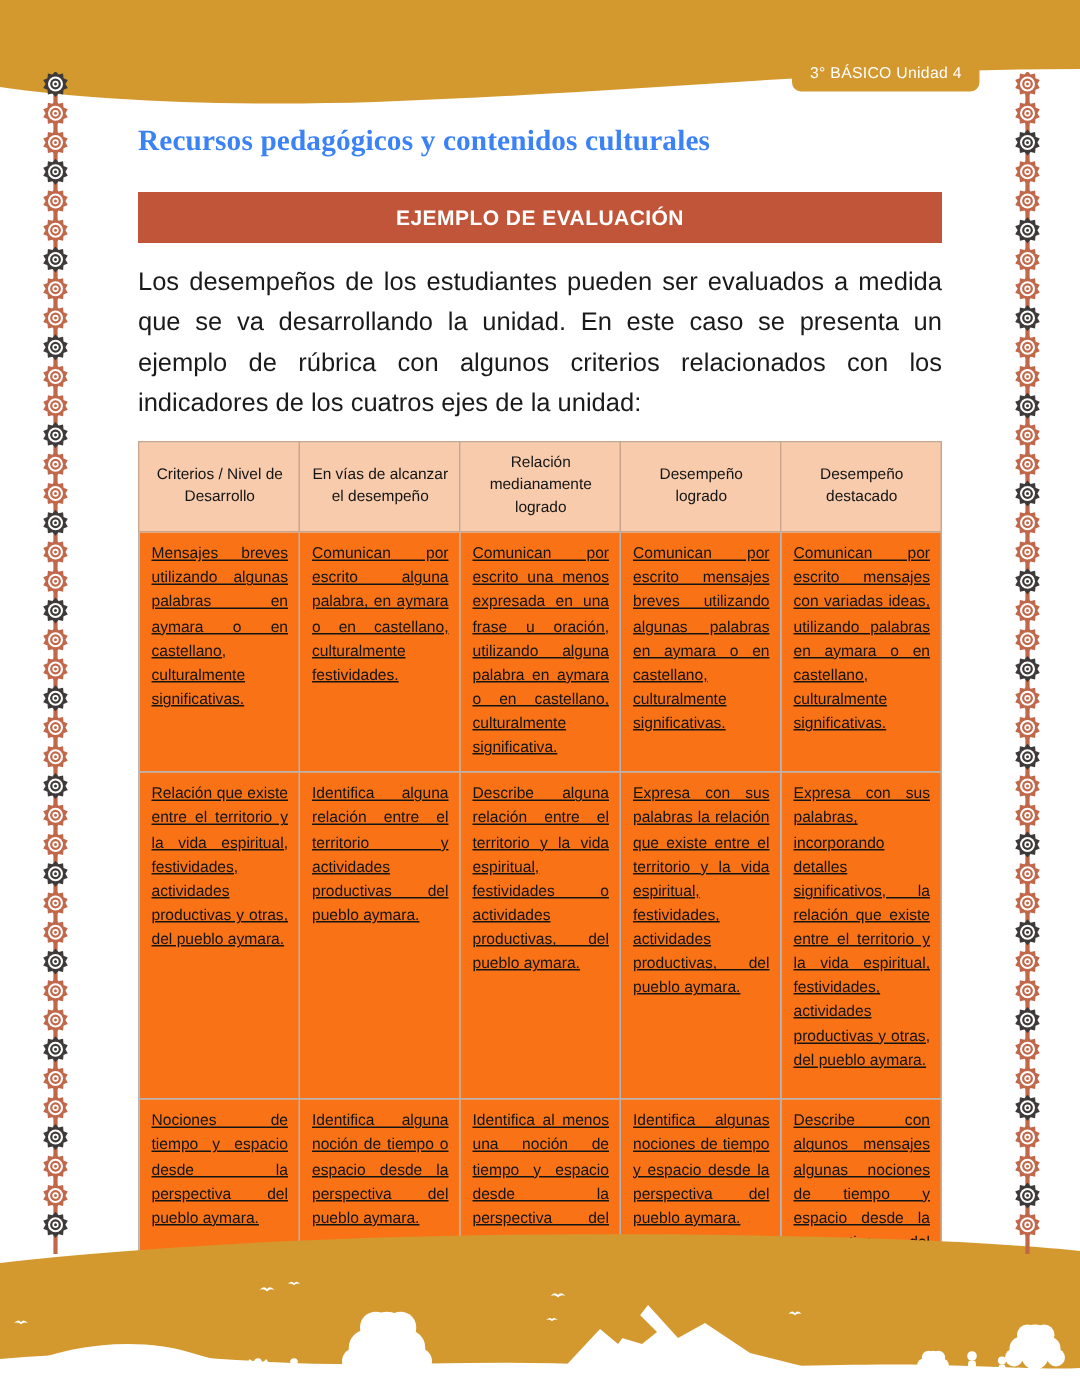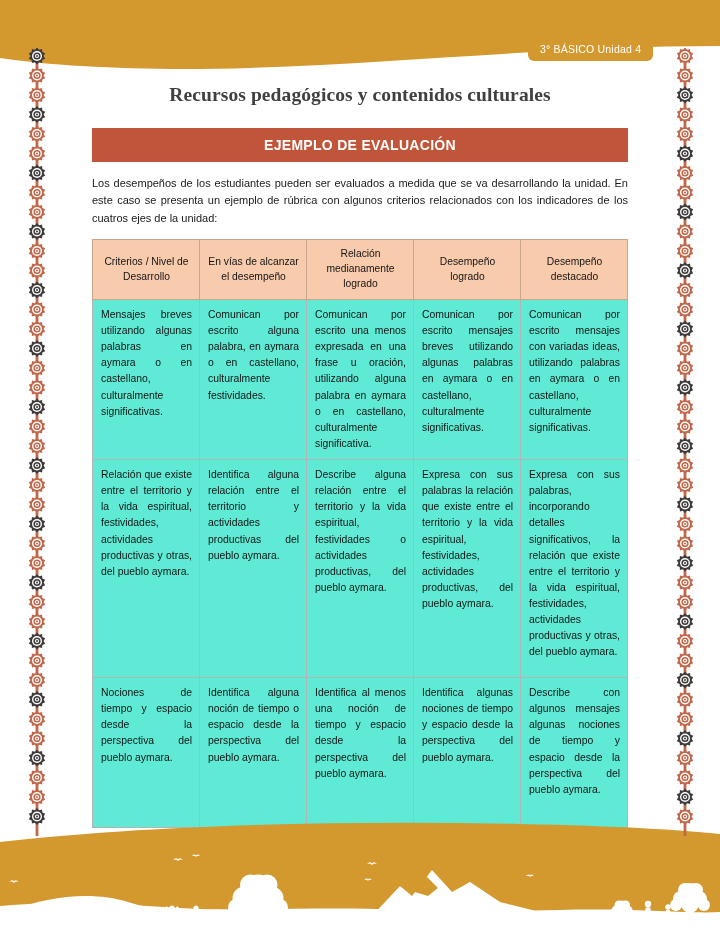--- a/index.html
+++ b/index.html
@@ -51,42 +51,41 @@
   .content {
     position: absolute;
     left: 92px; top: 0;
     width: 536px;
   }
 
   .doc-title {
     font-family: "Liberation Serif", serif;
     font-weight: bold;
     font-size: 19.5px;
-    color: #404040;
-    text-align: center;
+    color: #3b82f6;
     margin-top: 84px;
     letter-spacing: .1px;
   }
 
   .eval-banner {
     margin-top: 22px;
     height: 34px;
     background: #C1553A;
     color: #ffffff;
     font-size: 14px;
     font-weight: bold;
     letter-spacing: .3px;
     display: flex;
     align-items: center;
     justify-content: center;
   }
 
   .intro {
     margin-top: 13px;
-    font-size: 11px;
+    font-size: 17px;
     line-height: 1.58;
     color: #1a1a1a;
     text-align: justify;
   }
 
   
   table.rubric {
     margin-top: 12px;
     width: 536px;
     border-collapse: collapse;
@@ -108,21 +107,22 @@
     height: 57px;
     vertical-align: middle;
     border-color: #c9a58c;
   }
   table.rubric td {
     font-size: 10.4px;
     line-height: 1.55;
     color: #141414;
     text-align: justify;
     text-justify: inter-word;
-    background: #5eead4;
+    background: #f97316;
+    text-decoration: underline;
   }
   tr.row-1 td { height: 160px; }
   tr.row-2 td { height: 218px; }
   tr.row-3 td { height: 150px; }
 
   
   .bottom-art {
     position: absolute;
     left: 0; bottom: 0;
     width: 720px; height: 112px;

